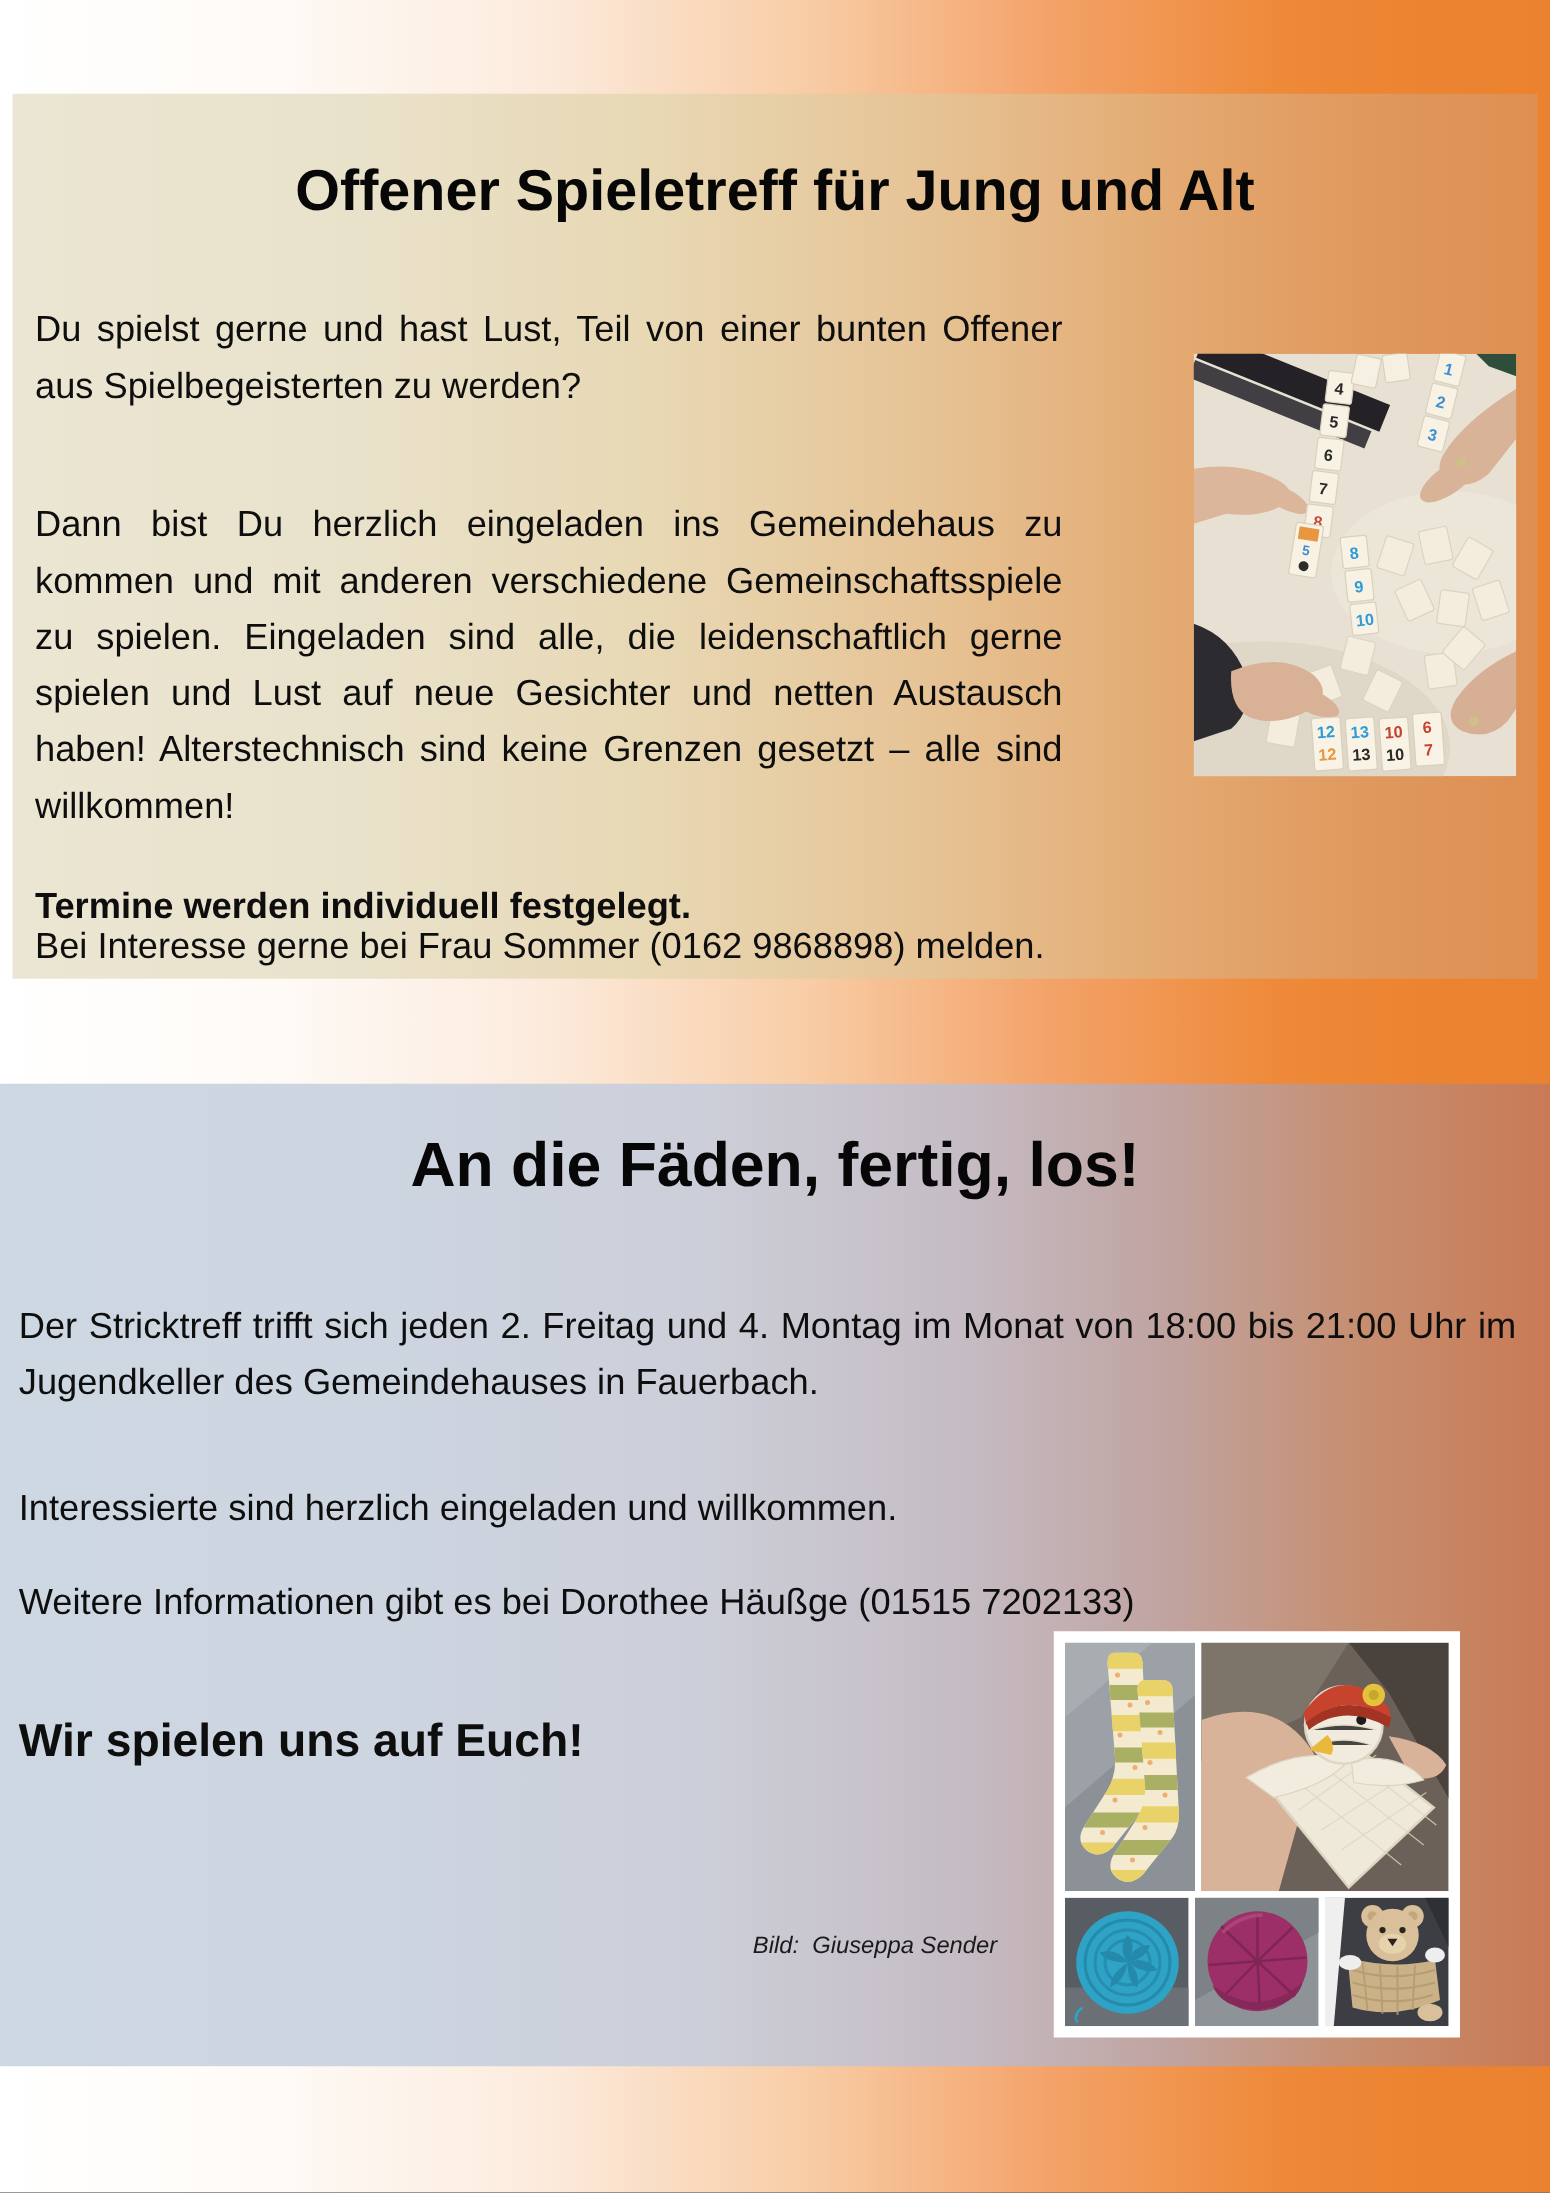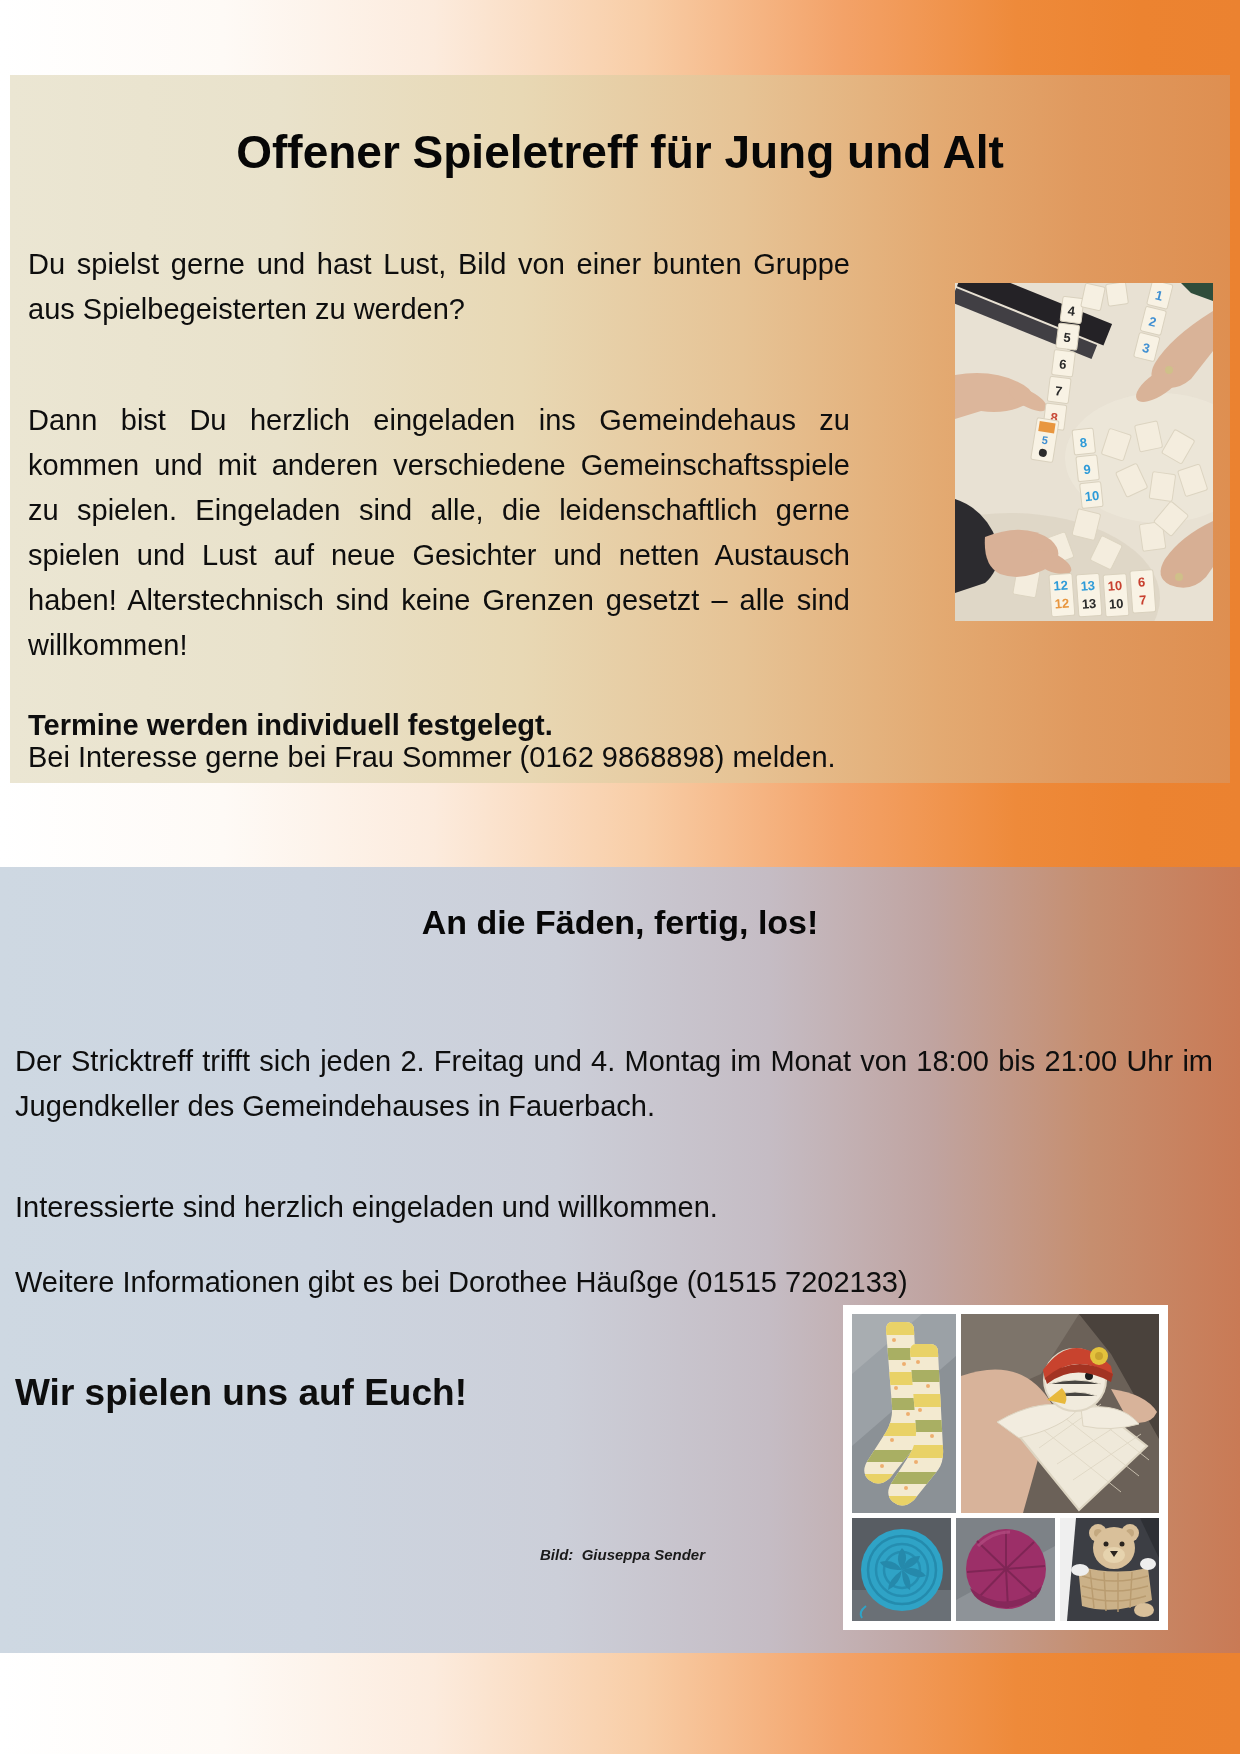--- a/index.html
+++ b/index.html
@@ -16,54 +16,54 @@
   .panel-games{
     left:10px;top:75px;width:1220px;height:708px;
     background:linear-gradient(90deg,#ebe6d3 0%,#e9e2cb 22%,#e8d8b4 42%,#e6c395 60%,#e3aa72 76%,#e0995e 88%,#de8f51 100%);
   }
   .panel-knitting{
     left:0;top:867px;width:1240px;height:786px;
     background:linear-gradient(90deg,#ced8e2 0%,#cdd5e0 25%,#cccfd9 45%,#c5bcc4 62%,#c0a4a1 75%,#c68e6f 88%,#c97a55 100%);
   }
   .h-title{position:absolute;left:0;width:100%;text-align:center;font-weight:bold;color:#070707;margin:0;}
   .t1{top:50px;font-size:46px;}
-  .t2{top:36px;font-size:34px;}
+  .t2{top:36px;font-size:50px;}
   .body-text{position:absolute;margin:0;font-size:29px;line-height:45px;color:#0e0e0e;}
   .just{text-align:justify;}
   .p-intro{left:18px;top:167px;width:822px;}
   .p-body{left:18px;top:323px;width:822px;}
   .p-note{left:18px;top:608px;font-weight:bold;margin-top:20px;}
   .p-contact{left:18px;top:660px;}
   .photo-games{position:absolute;left:945px;top:208px;width:258px;height:338px;line-height:0;}
   .p-schedule{left:15px;top:172px;width:1198px;}
   .p-invite{left:15px;top:318px;width:1100px;}
   .p-info{left:15px;top:393px;width:1160px;}
   .p-closing{left:15px;top:506px;font-size:37px;font-weight:bold;line-height:40px;}
   .p-credit{
     position:absolute;left:540px;top:679px;width:320px;margin:0;
-    font-size:15px;font-style:italic;color:#1a1a1a;white-space:pre-wrap;font-weight:bold;
+    font-size:19px;font-style:italic;text-align:center;color:#1a1a1a;white-space:pre-wrap;
   }
   .collage{
     position:absolute;left:843px;top:438px;width:325px;height:325px;
     background:#ffffff;box-sizing:border-box;padding:9px;
     display:flex;flex-direction:column;gap:5px;
   }
   .collage-row{display:flex;gap:5px;}
   .collage .cell{line-height:0;overflow:hidden;}
   svg{display:block;}
 </style>
 </head>
 <body>
 
 <div class="page">
 
   <section class="panel panel-games">
     <h1 class="h-title t1">Offener Spieletreff für Jung und Alt</h1>
 
-    <p class="body-text just p-intro">Du spielst gerne und hast Lust, Bild von einer bunten Gruppe aus Spielbegeisterten zu werden?</p>
+    <p class="body-text just p-intro">Du spielst gerne und hast Lust, Teil von einer bunten Offener aus Spielbegeisterten zu werden?</p>
 
     <p class="body-text just p-body">Dann bist Du herzlich eingeladen ins Gemeindehaus zu kommen und mit anderen verschiedene Gemeinschaftsspiele zu spielen. Eingeladen sind alle, die leidenschaftlich gerne spielen und Lust auf neue Gesichter und netten Austausch haben! Alterstechnisch sind keine Grenzen gesetzt – alle sind willkommen!</p>
 
     <p class="body-text p-note">Termine werden individuell festgelegt.</p>
 
     <p class="body-text p-contact">Bei Interesse gerne bei Frau Sommer (0162 9868898) melden.</p>
 
     <div class="photo-games">
       <svg viewBox="0 0 258 338" width="258" height="338">
         <rect width="258" height="338" fill="#e8e1d3"></rect>

